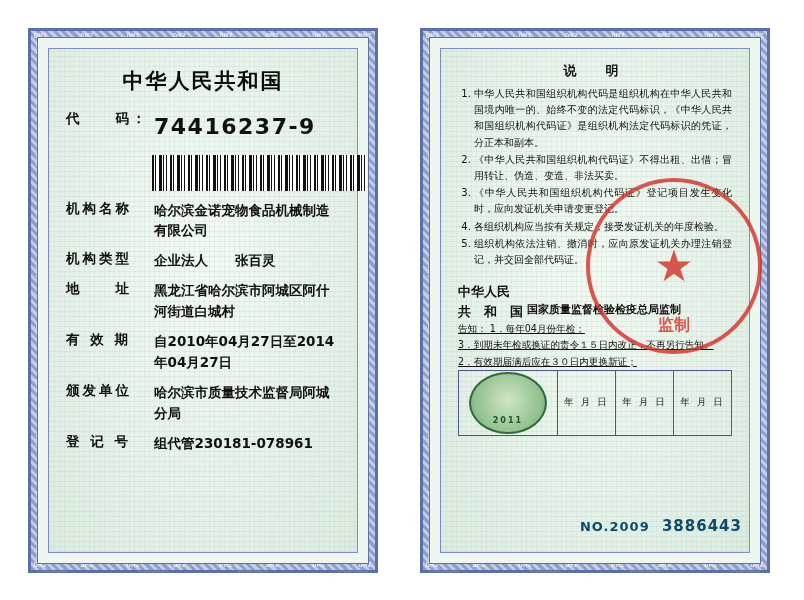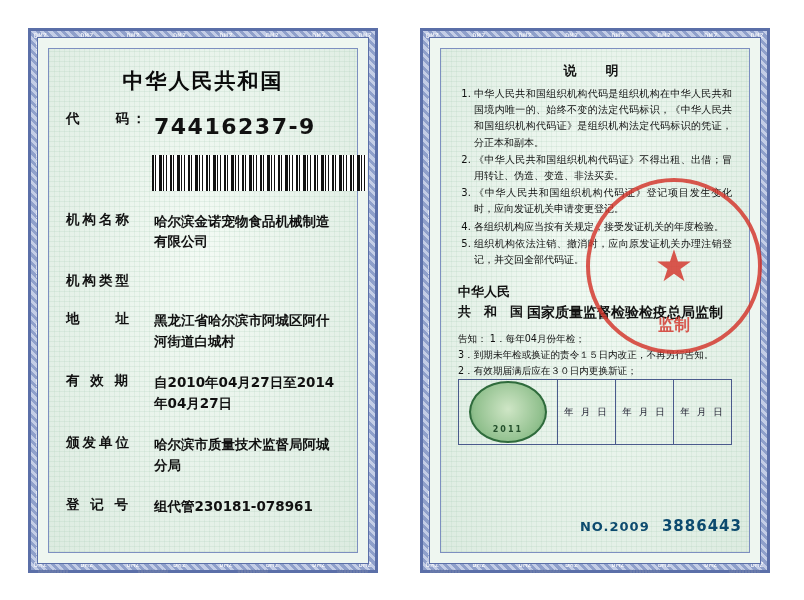--- a/index.html
+++ b/index.html
@@ -90,21 +90,21 @@
     font-weight:bold;
     font-size:21px;
     letter-spacing:2px;
     line-height:1.45;
     color:#0b0b0b;
     margin-top:6px;
   }
   .row{
     display:flex;
     align-items:flex-start;
-    margin-top:20px;
+    margin-top:9px;
     font-size:13.5px;
   }
   .lbl{
     width:88px;flex:none;
     font-weight:bold;
     letter-spacing:3px;
     white-space:nowrap;
   }
   .val{
     flex:1;
@@ -139,23 +139,23 @@
     margin:0;padding-left:16px;
     font-size:10px;line-height:1.62;
     text-align:justify;
   }
   ol.notes li{margin-bottom:1px;}
   .org-block{
     margin-top:14px;font-size:13px;font-weight:bold;line-height:1.5;
     position:relative;z-index:2;
   }
   .org-line2{display:flex;gap:4px;}
-  .org-seal-name{font-size:14px;}
+  .org-seal-name{font-size:11px;}
   .announce{
-    margin-top:8px;font-size:9.6px;line-height:1.7;position:relative;z-index:2;
+    font-size:9.6px;line-height:1.7;position:relative;z-index:2;text-decoration:underline;
   }
   .stamp{
     position:absolute;
     right:8px;top:150px;
     width:168px;height:168px;
     border:4px solid #d4342a;
     border-radius:50%;
     opacity:.82;
     z-index:3;
     pointer-events:none;
@@ -276,20 +276,21 @@
 
       <div class="barcode"></div>
 
       <div class="row">
         <div class="lbl">机构名称</div>
         <div class="val">哈尔滨金诺宠物食品机械制造有限公司</div>
       </div>
 
       <div class="row">
         <div class="lbl">机构类型</div>
+        <div class="val">企业法人　　张百灵</div>
       </div>
 
       <div class="row">
         <div class="lbl">地　　址</div>
         <div class="val">黑龙江省哈尔滨市阿城区阿什河街道白城村</div>
       </div>
 
       <div class="row">
         <div class="lbl">有 效 期</div>
         <div class="val">自2010年04月27日至2014年04月27日</div>

